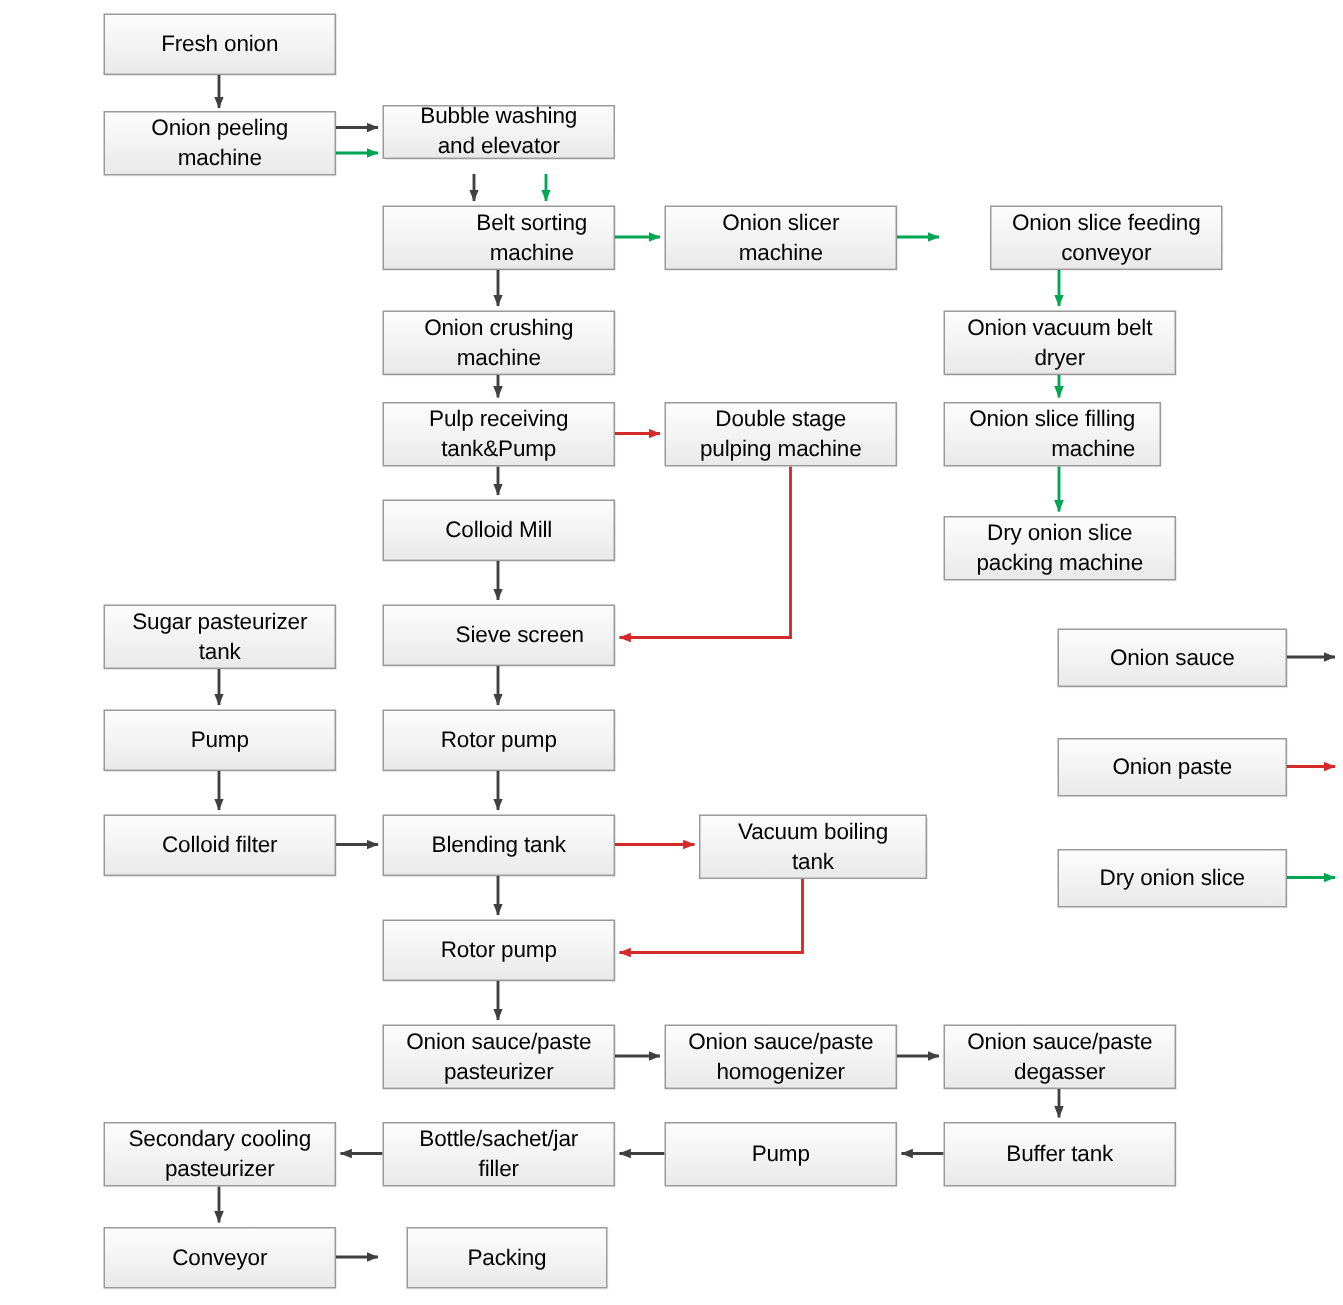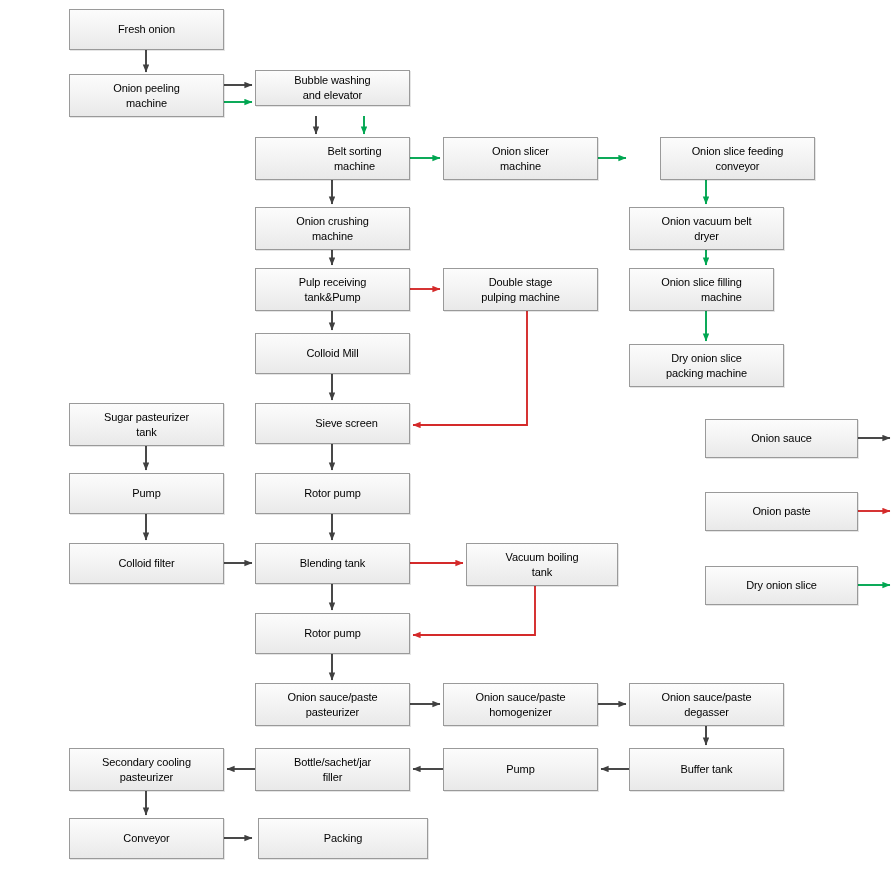--- a/index.html
+++ b/index.html
@@ -12,21 +12,21 @@
   #canvas{position:relative;width:895px;height:870px;}
   svg#wires{position:absolute;left:0;top:0;width:895px;height:870px;pointer-events:none;}
   .node{
     position:absolute;
     box-sizing:border-box;
     border:1px solid #9a9a9a;
     background:linear-gradient(to bottom,#fcfcfc 0%,#f4f4f4 45%,#e9e9e9 100%);
     display:flex;align-items:center;justify-content:center;
     text-align:center;
     color:#000000;
-    font-size:11px;
+    font-size:15px;
     line-height:1.32;
     letter-spacing:-0.1px;
     padding:0 4px;
     box-shadow:0.5px 0.5px 0.5px rgba(0,0,0,0.10);
     z-index:2;
   }
   .node span{display:block;white-space:pre-line;}
 </style>
 </head>
 <body>
@@ -190,21 +190,21 @@
     </div>
   <div class="node" style="left: 443px; top: 748px; width: 155px; height: 43px;">
       <span>Pump</span>
     </div>
   <div class="node" style="left: 629px; top: 748px; width: 155px; height: 43px;">
       <span>Buffer tank</span>
     </div>
   <div class="node" style="left: 69px; top: 818px; width: 155px; height: 41px;">
       <span>Conveyor</span>
     </div>
-  <div class="node" style="left: 258px; top: 818px; width: 170px; height: 41px;">
+  <div class="node" style="left: 271px; top: 818px; width: 134px; height: 41px;">
       <span>Packing</span>
     </div>
 
   <div class="node" style="left: 705px; top: 419px; width: 153px; height: 39px;">
       <span>Onion sauce</span>
     </div>
   <div class="node" style="left: 705px; top: 492px; width: 153px; height: 39px;">
       <span>Onion paste</span>
     </div>
   <div class="node" style="left: 705px; top: 566px; width: 153px; height: 39px;">

